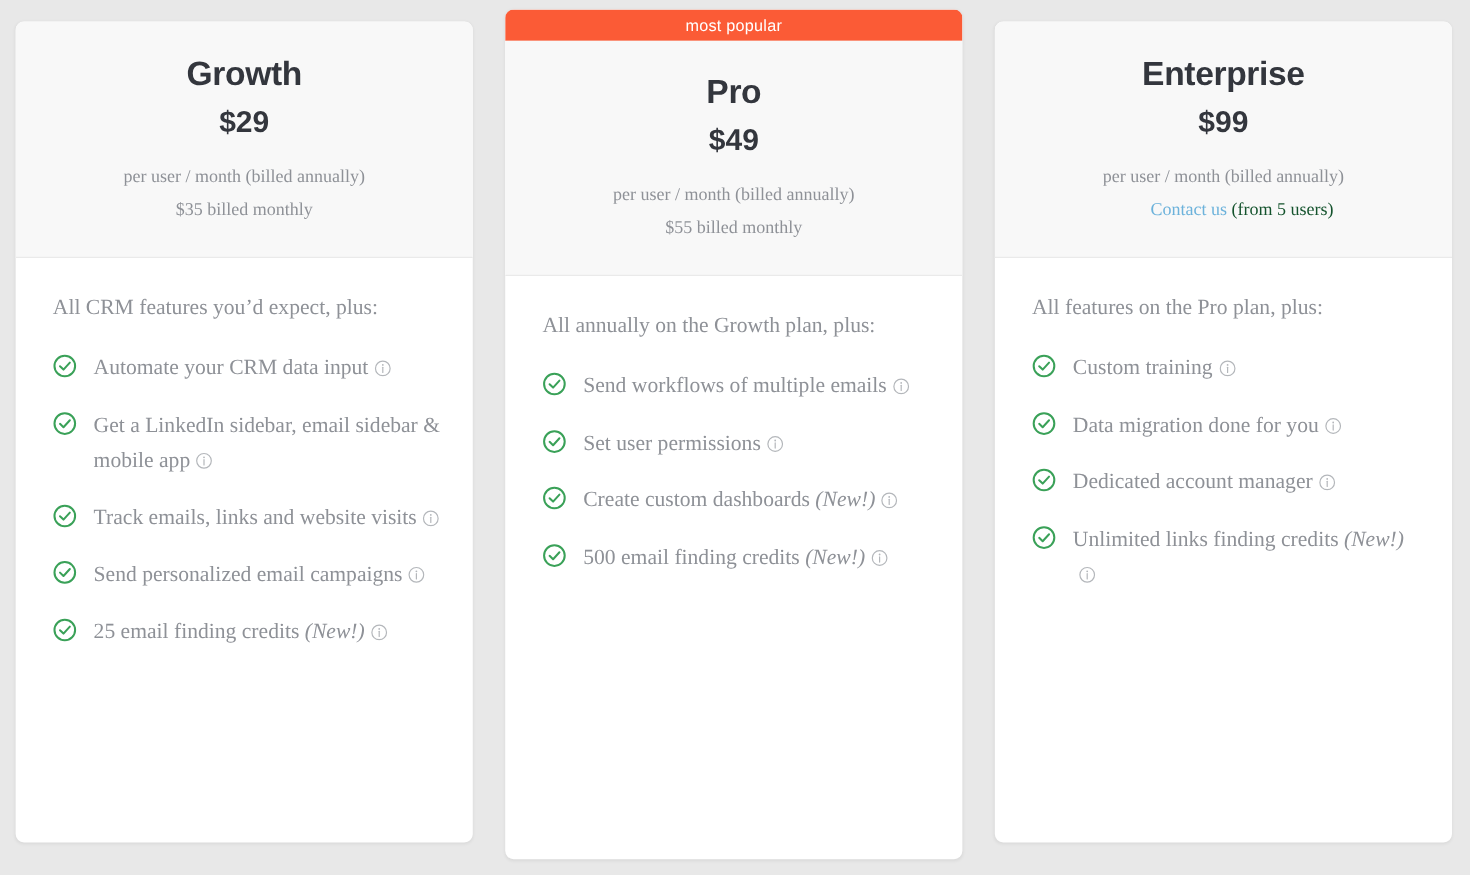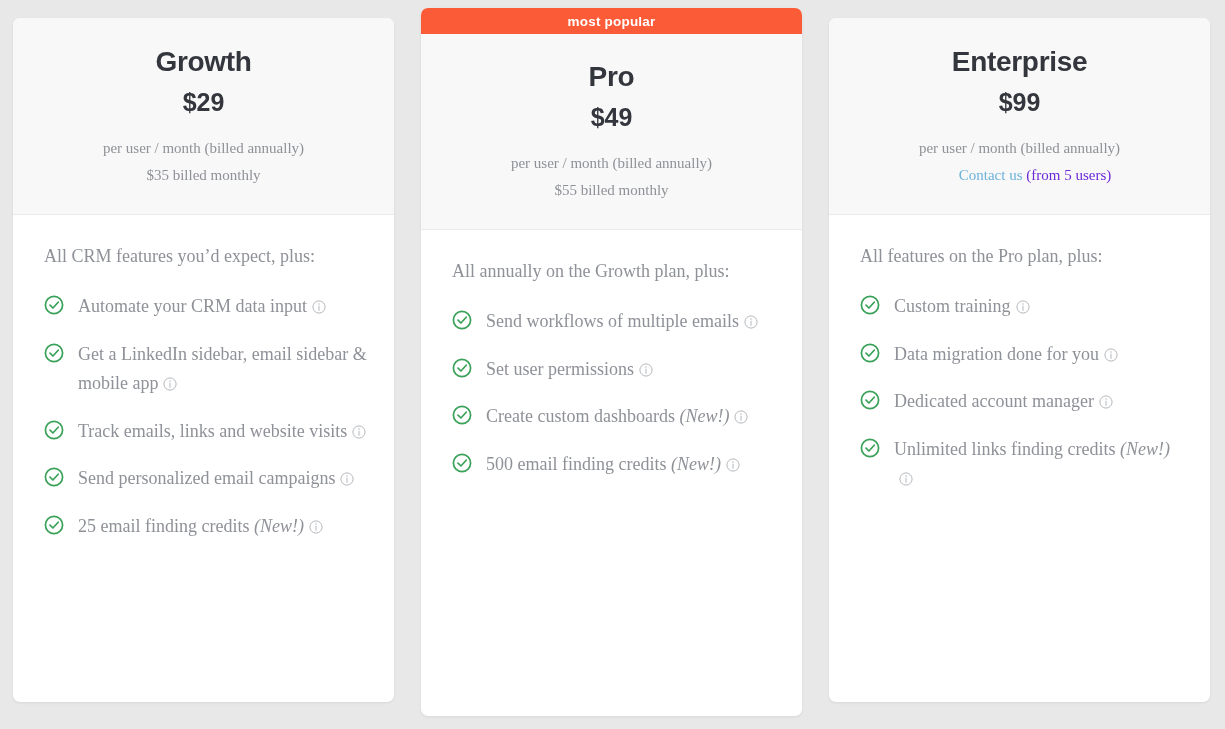--- a/index.html
+++ b/index.html
@@ -38,21 +38,21 @@
     top: 8px;
     height: 708px;
   }
   .card-enterprise { left: 829px; }
 
   .ribbon {
     height: 26px;
     background: #fb5b36;
     color: #ffffff;
     font-size: 13.5px;
-    font-weight: bold;
+    font-weight: normal;
     letter-spacing: 0.2px;
     display: flex;
     align-items: center;
     justify-content: center;
     flex: 0 0 auto;
   }
   .card-head {
     background: #f8f8f8;
     border-bottom: 1px solid #eaeaea;
     padding: 29px 20px 25px 20px;
@@ -84,21 +84,21 @@
     font-size: 15px;
     color: #8e9197;
     line-height: 1.78;
   }
   .contact-link {
     color: #6cb2db;
     text-decoration: none;
     cursor: pointer;
     margin-left: 31px;
   }
-  .contact-suffix { color: #6d28d9; }
+  .contact-suffix { color: #14532d; }
 
   .card-body {
     padding: 30px 26px 20px 31px;
     flex: 1 1 auto;
     box-sizing: border-box;
   }
   .body-intro {
     font-family: "Liberation Serif", serif;
     font-size: 18px;
     color: #8e9197;

